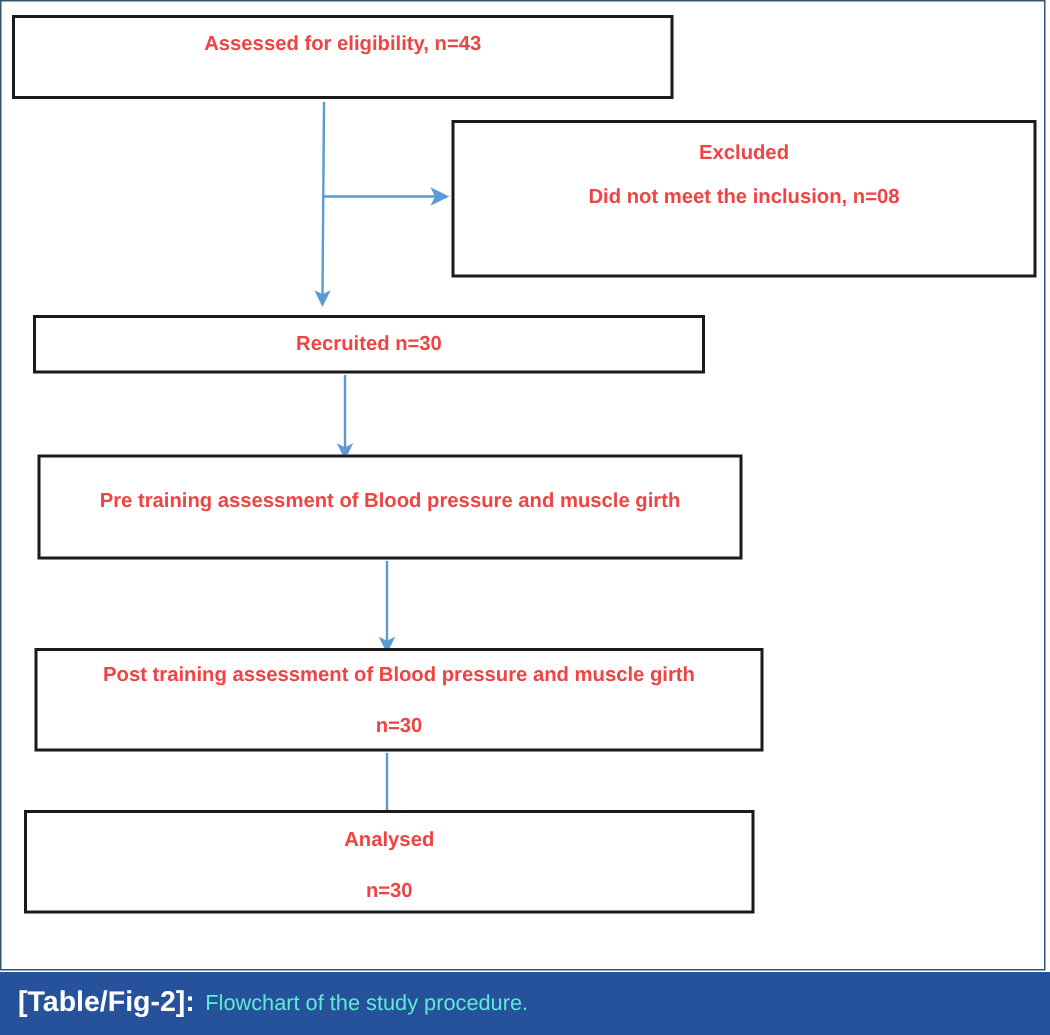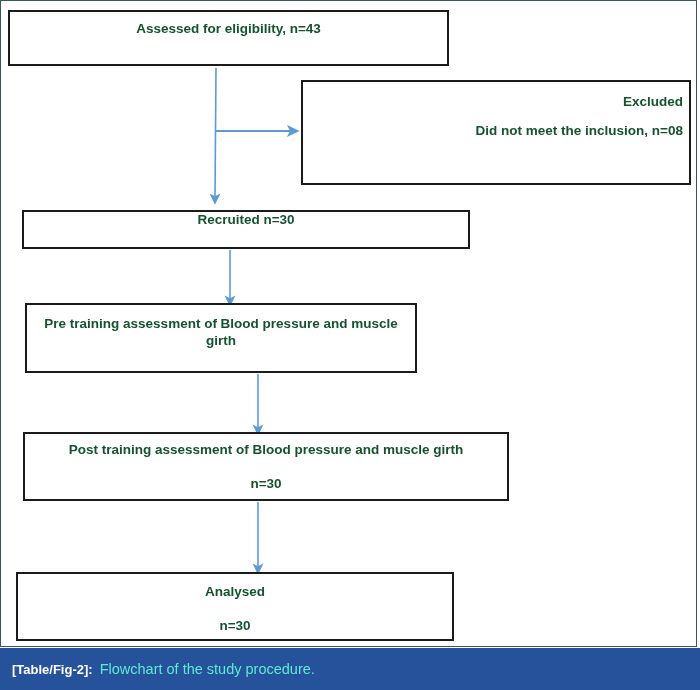--- a/index.html
+++ b/index.html
@@ -34,21 +34,21 @@
   
   .node {
     position: absolute;
     box-sizing: border-box;
     background: #ffffff;
     border: 2px solid #1b1b1b;
     display: flex;
     flex-direction: column;
     align-items: center;
     text-align: center;
-    color: #14532d;
+    color: #ef4444;
     font-weight: bold;
     font-size: 13.5px;
     line-height: 1.25;
   }
   .node .line {
     display: block;
     width: 100%;
     padding: 0 6px;
     box-sizing: border-box;
     white-space: pre-wrap;
@@ -58,41 +58,41 @@
   #node-assessed {
     left: 8px;  top: 10px;  width: 441px;  height: 56px;
     justify-content: flex-start;
     padding-top: 9px;
   }
   #node-excluded {
     left: 301px; top: 80px; width: 390px; height: 105px;
     justify-content: flex-start;
     padding-top: 12px;
   }
-  #node-excluded .line { margin-bottom: 12px; text-align: right; }
+  #node-excluded .line { margin-bottom: 12px; }
   #node-excluded .line:last-child { margin-bottom: 16px; }
 
   #node-recruited {
     left: 22px; top: 210px; width: 448px; height: 39px;
-    justify-content: flex-start;
+    justify-content: center;
   }
   #node-pre {
-    left: 25px; top: 303px; width: 392px; height: 70px;
+    left: 25px; top: 303px; width: 470px; height: 70px;
     justify-content: flex-start;
-    padding-top: 11px;
+    padding-top: 21px;
   }
   #node-post {
     left: 23px; top: 432px; width: 486px; height: 69px;
     justify-content: flex-start;
     padding-top: 8px;
   }
   #node-post .line:last-child { margin-top: 17px; }
 
   #node-analysed {
-    left: 16px; top: 572px; width: 438px; height: 69px;
+    left: 16px; top: 540px; width: 487px; height: 69px;
     justify-content: flex-start;
     padding-top: 10px;
   }
   #node-analysed .line:last-child { margin-top: 17px; }
 
   
   #connectors {
     position: absolute;
     left: 0; top: 0;
     width: 700px;
@@ -109,21 +109,21 @@
     height: 42px;
     background: #26519b;
     display: flex;
     align-items: center;
     box-sizing: border-box;
     padding-left: 12px;
   }
   .caption-bar .cap-label {
     color: #ffffff;
     font-weight: bold;
-    font-size: 13px;
+    font-size: 19px;
     margin-right: 7px;
     white-space: nowrap;
   }
   .caption-bar .cap-text {
     color: #5eead4;
     font-weight: normal;
     font-size: 14.5px;
     white-space: nowrap;
   }
 </style>

